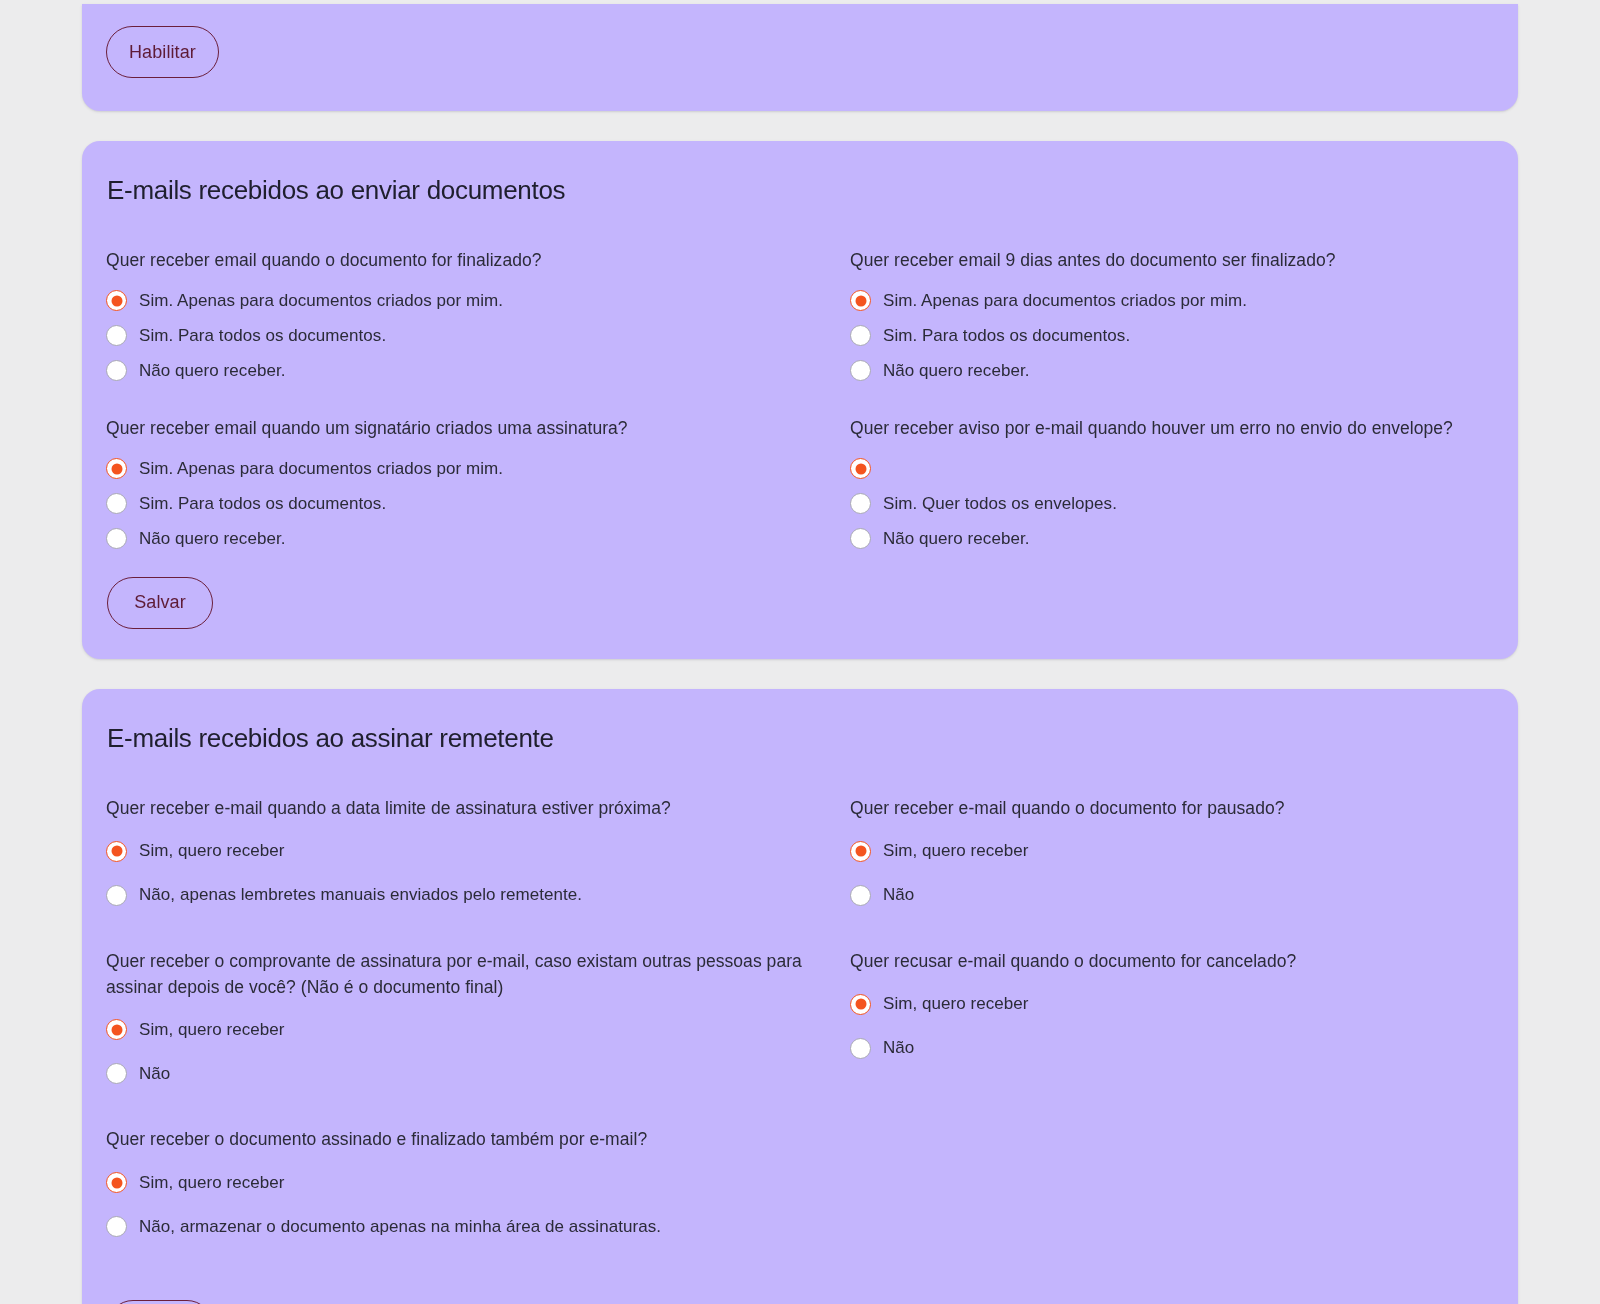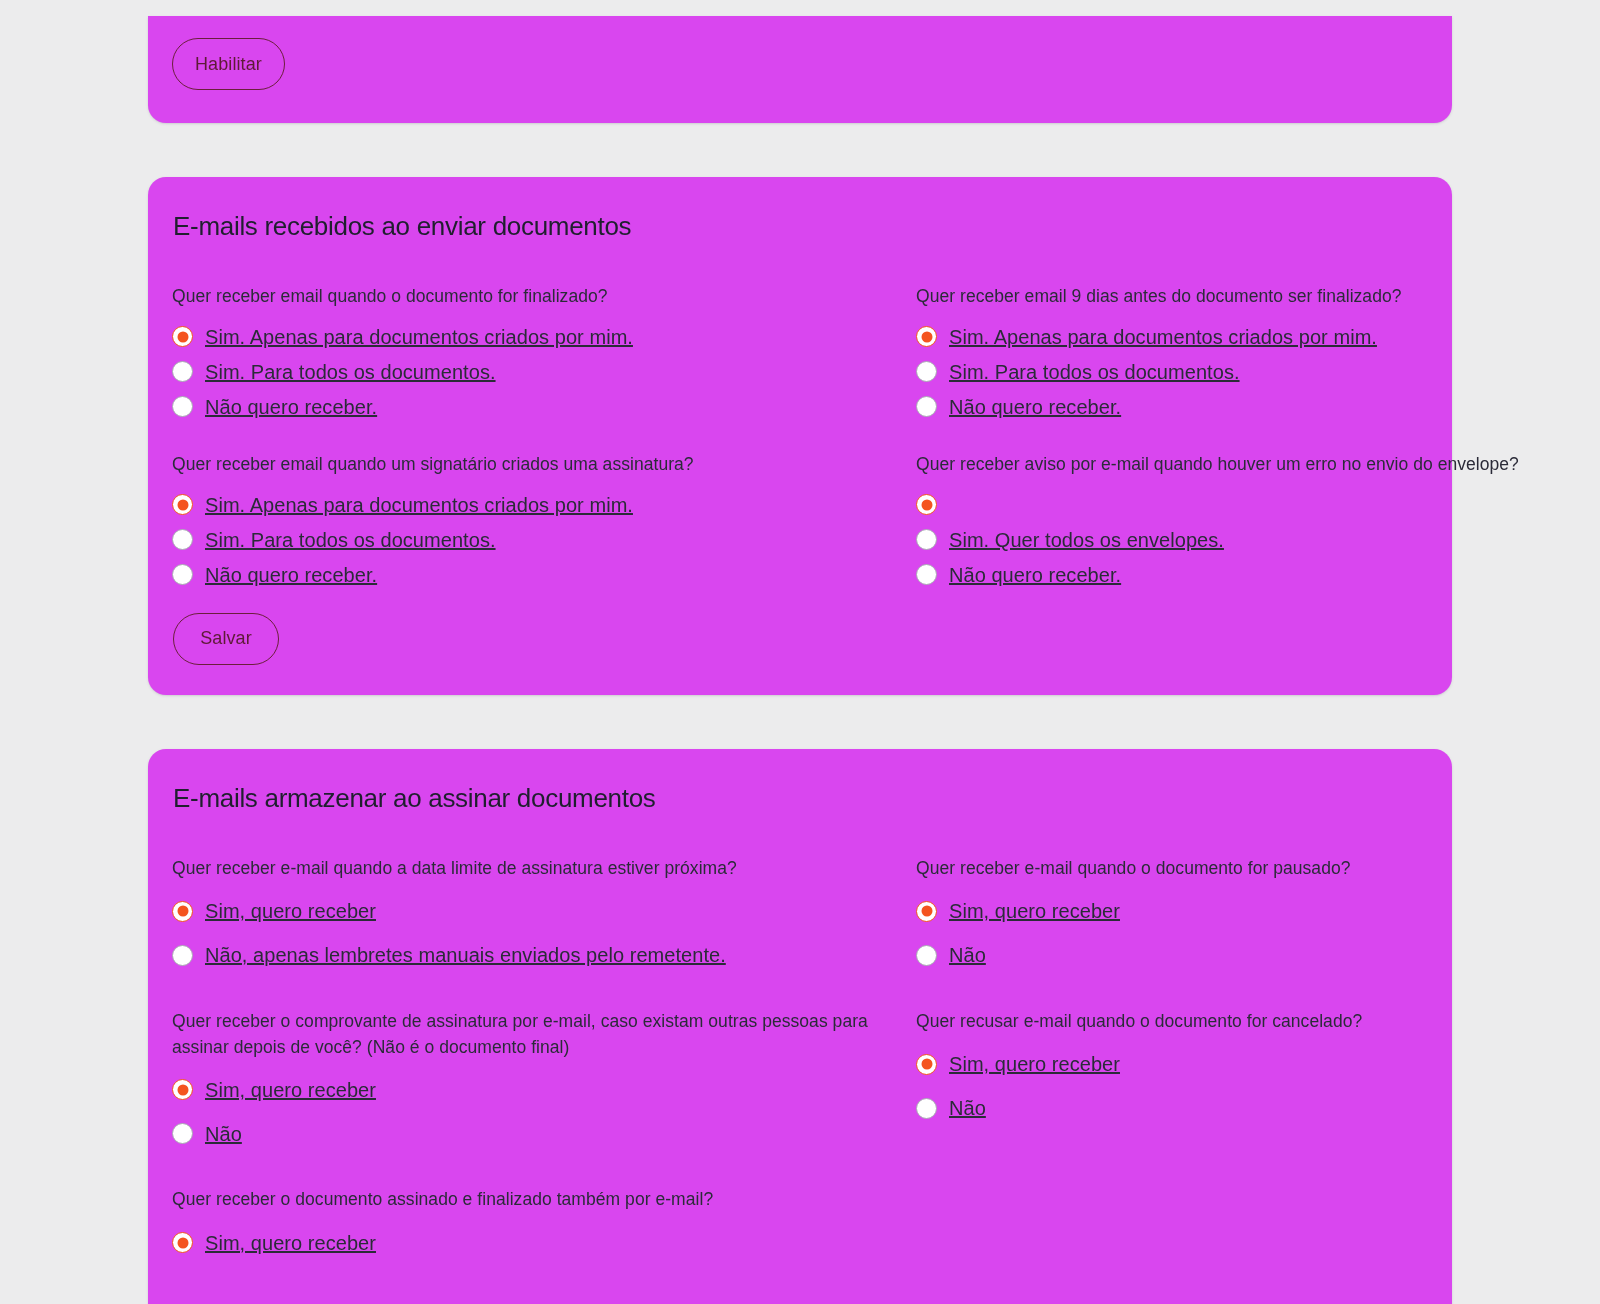--- a/index.html
+++ b/index.html
@@ -14,25 +14,25 @@
 
   .page {
     position: relative;
     width: 1600px;
     height: 1304px;
     background: #ececed;
     padding: 0 24px;
   }
 
   .card {
-    background: #d946ef;
+    background: #c4b5fd;
     border-radius: 18px;
     box-shadow: 0 1px 3px rgba(24,24,42,0.10), 0 1px 1px rgba(24,24,42,0.04);
-    width: 1304px;
-    margin: 16px auto;
+    width: 1436px;
+    margin: 4px auto;
   }
 
   
   .card-top {
     height: 107px;
     border-radius: 0 0 18px 18px;
     position: relative;
   }
   .card-top .btn-wrap {
     position: absolute;
@@ -95,26 +95,25 @@
   }
 
   .opt {
     display: flex;
     align-items: center;
     min-height: 34px;
     margin-bottom: 1px;
     cursor: pointer;
   }
   .opt-label {
-    font-size: 20px;
+    font-size: 17px;
     color: #2b2b38;
     letter-spacing: 0.05px;
     margin-left: 12px;
     line-height: 1.4;
-    text-decoration: underline;
   }
 
   .radio {
     flex: 0 0 auto;
     width: 21px;
     height: 21px;
     border-radius: 50%;
     border: 1.6px solid #a9a9b4;
     background: #fff;
     position: relative;
@@ -245,21 +244,21 @@
       <div class="save-wrap">
         <button class="pill-btn">Salvar</button>
       </div>
     </div>
   </div>
 
   <div class="gap"></div>
 
   <div class="card">
     <div class="section sec2">
-      <div class="section-title">E-mails armazenar ao assinar documentos</div>
+      <div class="section-title">E-mails recebidos ao assinar remetente</div>
 
       <div class="cols">
         <div class="col left">
 
           <div class="qgroup">
             <div class="qtext">Quer receber e-mail quando a data limite de assinatura estiver próxima?</div>
             <div class="opts-loose">
               <div class="opt">
                 <span class="radio checked"></span>
                 <span class="opt-label">Sim, quero receber</span>
@@ -284,20 +283,24 @@
               </div>
             </div>
           </div>
 
           <div class="qgroup">
             <div class="qtext">Quer receber o documento assinado e finalizado também por e-mail?</div>
             <div class="opts-loose">
               <div class="opt">
                 <span class="radio checked"></span>
                 <span class="opt-label">Sim, quero receber</span>
+              </div>
+              <div class="opt">
+                <span class="radio"></span>
+                <span class="opt-label">Não, armazenar o documento apenas na minha área de assinaturas.</span>
               </div>
             </div>
           </div>
 
         </div>
 
         <div class="col right">
 
           <div class="qgroup">
             <div class="qtext">Quer receber e-mail quando o documento for pausado?</div>

